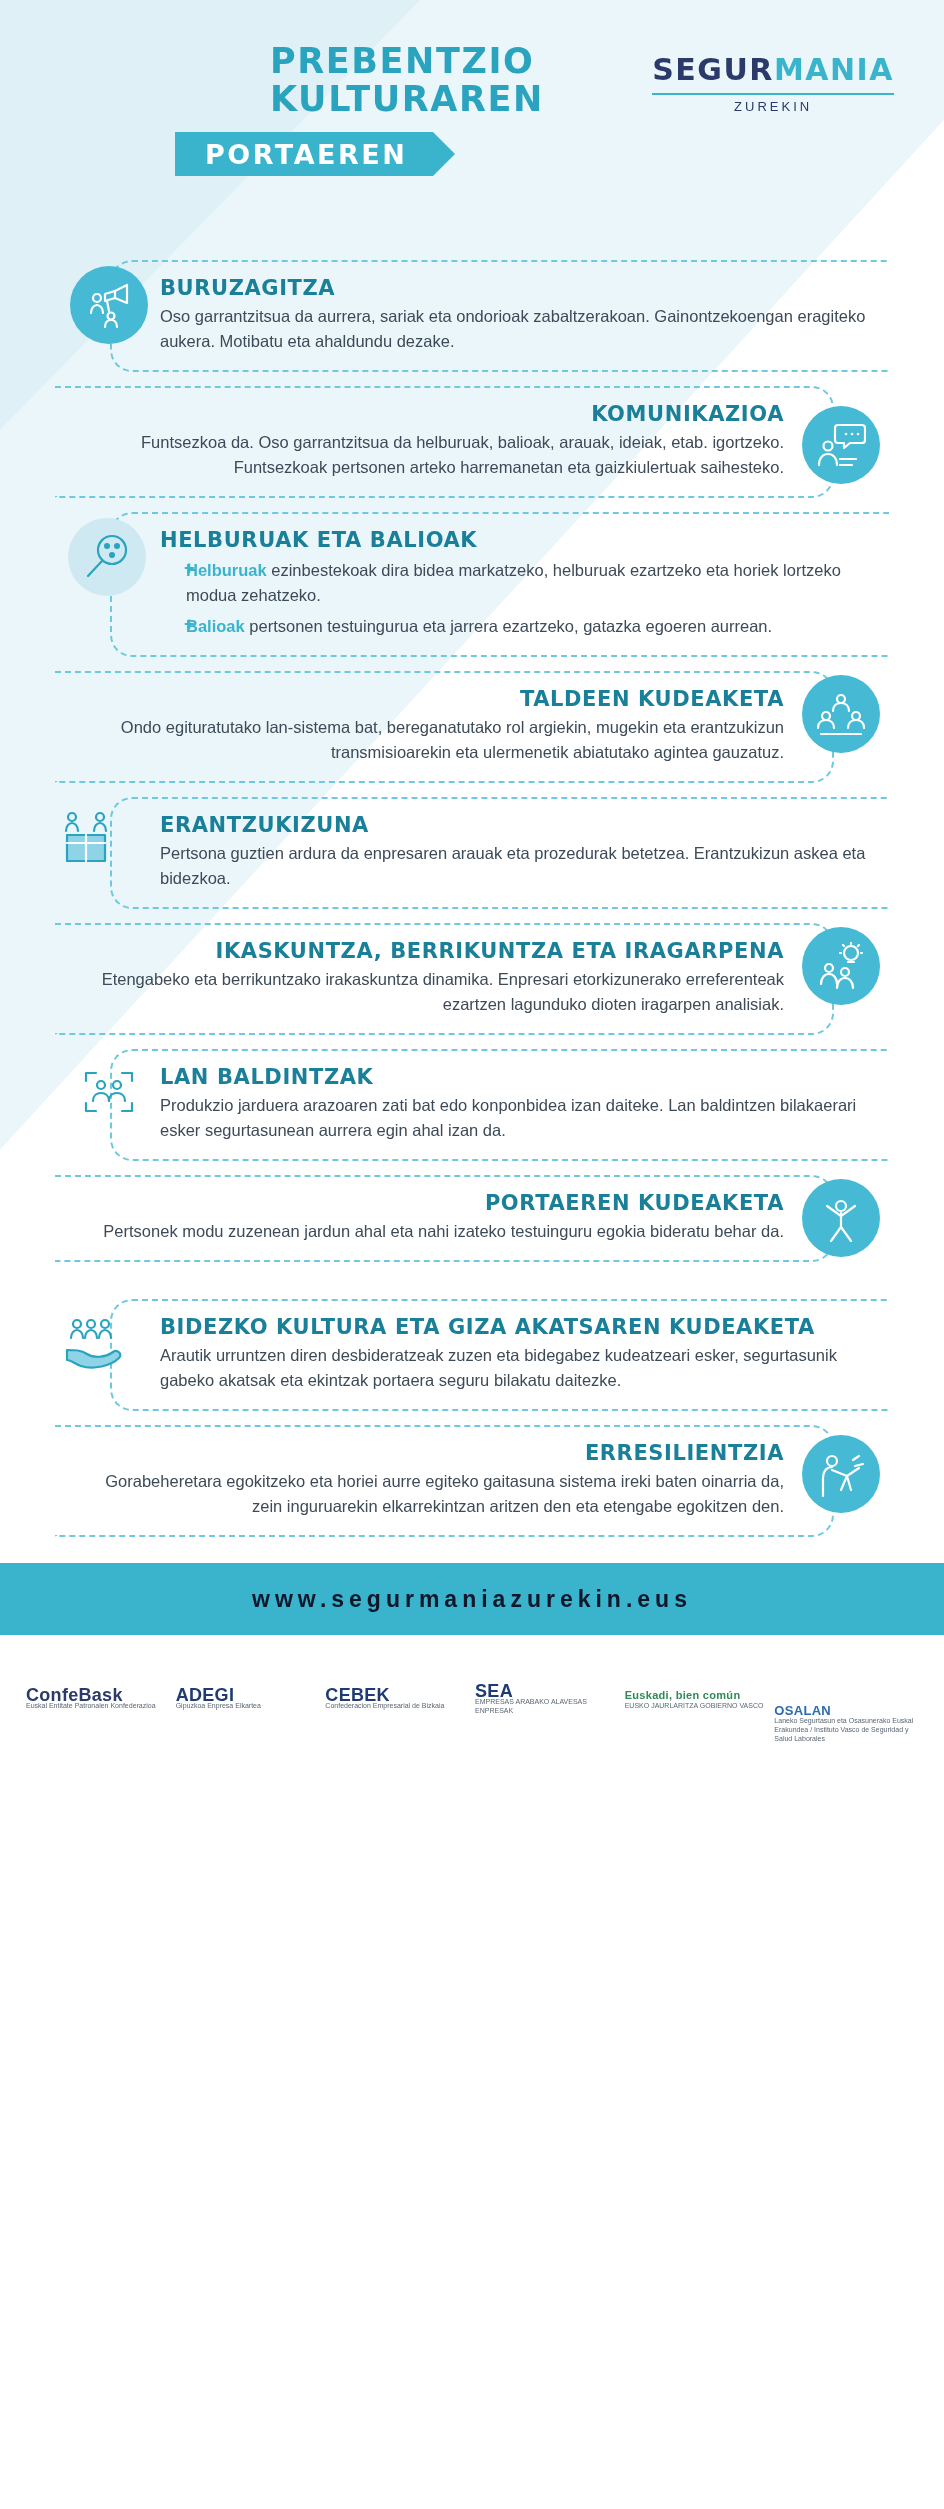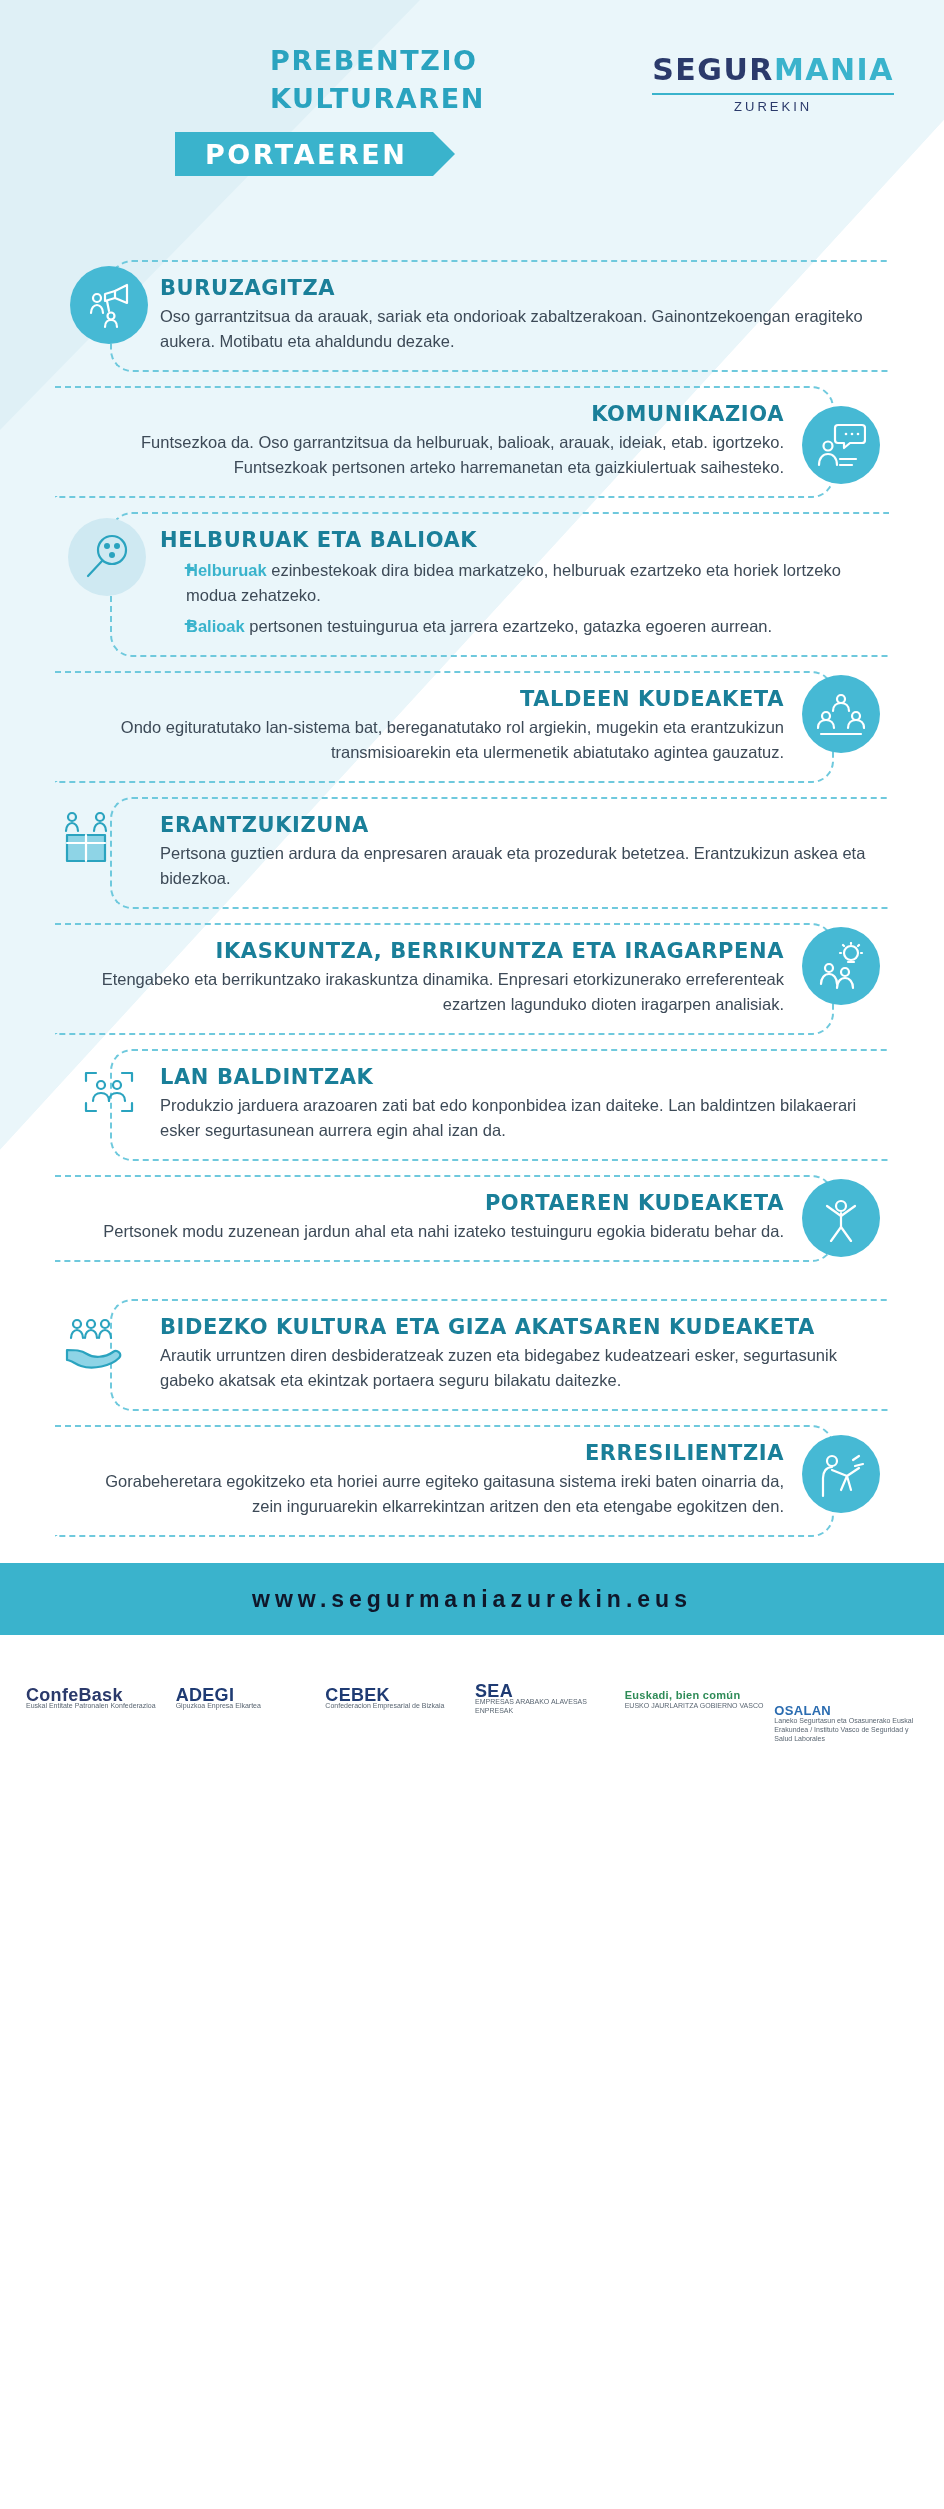--- a/index.html
+++ b/index.html
@@ -35,21 +35,21 @@
     font-weight: bold;
     color: #8fd08a;
     letter-spacing: -6px;
     font-family: "DejaVu Sans", sans-serif;
   }
   .title-block {
     position: absolute;
     left: 270px; top: 42px;
     color: #2aa3bf;
     font-weight: bold;
-    font-size: 27px;
+    font-size: 35px;
     letter-spacing: 1.6px;
     line-height: 38px;
     font-family: "DejaVu Sans", sans-serif;
   }
   .ribbon {
     position: absolute;
     left: 175px; top: 132px;
     height: 44px;
     background: #3ab3cc;
     padding: 0 26px 0 30px;
@@ -204,21 +204,21 @@
         <path d="M30 10 L20 13 L20 20 L30 17"></path>
         <path d="M22 20 L24 30"></path>
         <circle cx="12" cy="17" r="4"></circle>
         <path d="M6 32 c0-5 3-8 6-8 s6 3 6 8"></path>
         <circle cx="26" cy="35" r="3.5"></circle>
         <path d="M20 46 c0-5 3-7 6-7 s6 2 6 7"></path>
       </svg>
     </div>
     <div class="box left" style="margin-left:110px; padding-left:48px;">
       <div class="ttl">BURUZAGITZA</div>
-      <div class="body">Oso garrantzitsua da arauak, sariak eta ondorioak zabaltzerakoan. Gainontzekoengan eragiteko aukera. Motibatu eta ahaldundu dezake.</div>
+      <div class="body">Oso garrantzitsua da aurrera, sariak eta ondorioak zabaltzerakoan. Gainontzekoengan eragiteko aukera. Motibatu eta ahaldundu dezake.</div>
     </div>
   </div>
 
   <div class="item">
     <div class="badge" style="right:64px; top:20px;">
       <svg width="50" height="46" viewBox="0 0 50 46" fill="none" stroke="#ffffff" stroke-width="2.2" stroke-linecap="round" stroke-linejoin="round">
         <path d="M22 3 h24 a3 3 0 0 1 3 3 v12 a3 3 0 0 1 -3 3 h-12 l-6 5 v-5 h-6 a3 3 0 0 1 -3 -3 v-12 a3 3 0 0 1 3 -3 z"></path>
         <circle cx="30" cy="12" r="1.3" fill="#fff" stroke="none"></circle>
         <circle cx="36" cy="12" r="1.3" fill="#fff" stroke="none"></circle>
         <circle cx="42" cy="12" r="1.3" fill="#fff" stroke="none"></circle>

